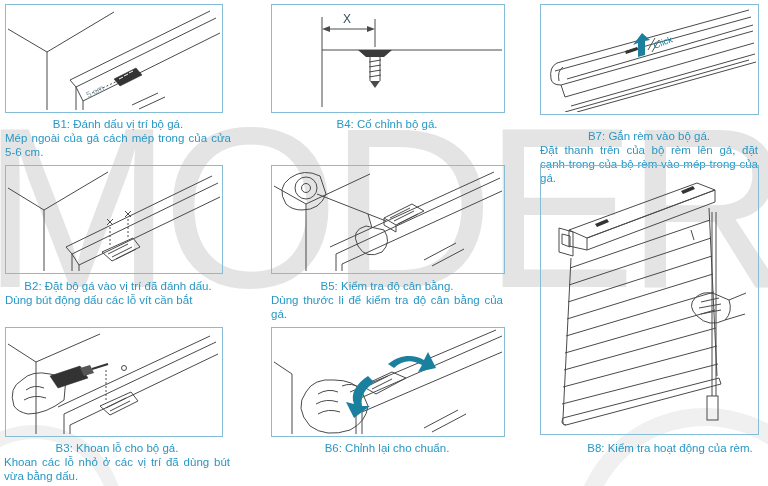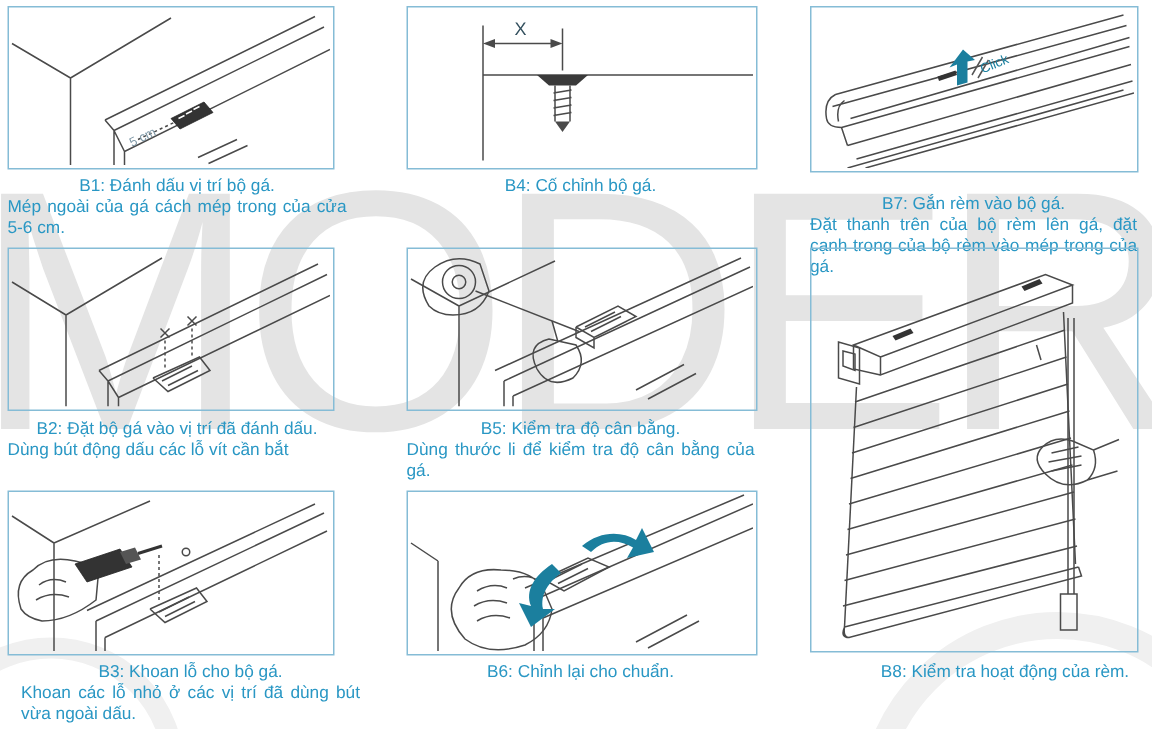--- a/index.html
+++ b/index.html
@@ -29,21 +29,21 @@
     font-size:11.5px;line-height:14px;
   }
   .caption .t{text-align:center;}
   .caption .d{text-align:justify;}
   
   #p-b1{left:5px;top:4px;width:216px;height:107px;}
   #c-b1{left:5px;top:117px;width:226px;}
   #p-b2{left:5px;top:165px;width:216px;height:107px;}
   #c-b2{left:5px;top:279px;width:226px;}
   #p-b3{left:5px;top:327px;width:216px;height:108px;}
-  #c-b3{left:14px;top:441px;width:226px;}
+  #c-b3{left:4px;top:441px;width:226px;}
   #p-b4{left:271px;top:4px;width:232px;height:107px;}
   #c-b4{left:271px;top:117px;width:232px;}
   #p-b5{left:271px;top:165px;width:232px;height:107px;}
   #c-b5{left:271px;top:279px;width:232px;}
   #p-b6{left:271px;top:327px;width:232px;height:108px;}
   #c-b6{left:271px;top:441px;width:232px;}
   #p-b7{left:540px;top:4px;width:217px;height:109px;}
   #c-b7{left:540px;top:119px;width:218px;margin-top:10px;}
   #p-b8{left:540px;top:165px;width:217px;height:268px;}
   #c-b8{left:540px;top:441px;width:218px;padding-left:21px;}
@@ -96,21 +96,21 @@
     <polygon class="darkfill" points="44,48 74,38 82,50 52,60"></polygon>
     <polygon fill="#555" points="74,40 84,37 88,45 78,48"></polygon>
     <path d="M86 41 L102 36" stroke="#333" stroke-width="2"></path>
     <path class="lineart dashed" d="M100 42 L100 74"></path>
     <circle class="lineart" cx="118" cy="40" r="2.5"></circle>
     <path class="lineart" d="M94 78 L104 87 L132 73 L125 64 L94 78 M100 80 L120 70 M104 83 L124 73"></path>
   </svg>
 </div>
 <div class="caption" id="c-b3">
   <div class="t">B3: Khoan lỗ cho bộ gá.</div>
-  <div class="d">Khoan các lỗ nhỏ ở các vị trí đã dùng bút vừa ngoài dấu.</div>
+  <div class="d">Khoan các lỗ nhỏ ở các vị trí đã dùng bút vừa bằng dấu.</div>
 </div>
 
 <div class="panel" id="p-b4">
   <svg width="230" height="105" viewBox="0 0 230 105">
     <path class="lineart" d="M50 45 L230 45 M50 12 L50 102"></path>
     <path class="lineart" d="M103 14 L103 42"></path>
     <path class="lineart" d="M56 24 L97 24"></path>
     <polygon fill="#4a4a4a" points="50,24 58,21 58,27"></polygon>
     <polygon fill="#4a4a4a" points="103,24 95,21 95,27"></polygon>
     <text x="71" y="18" font-size="12" fill="#33505e">X</text>

